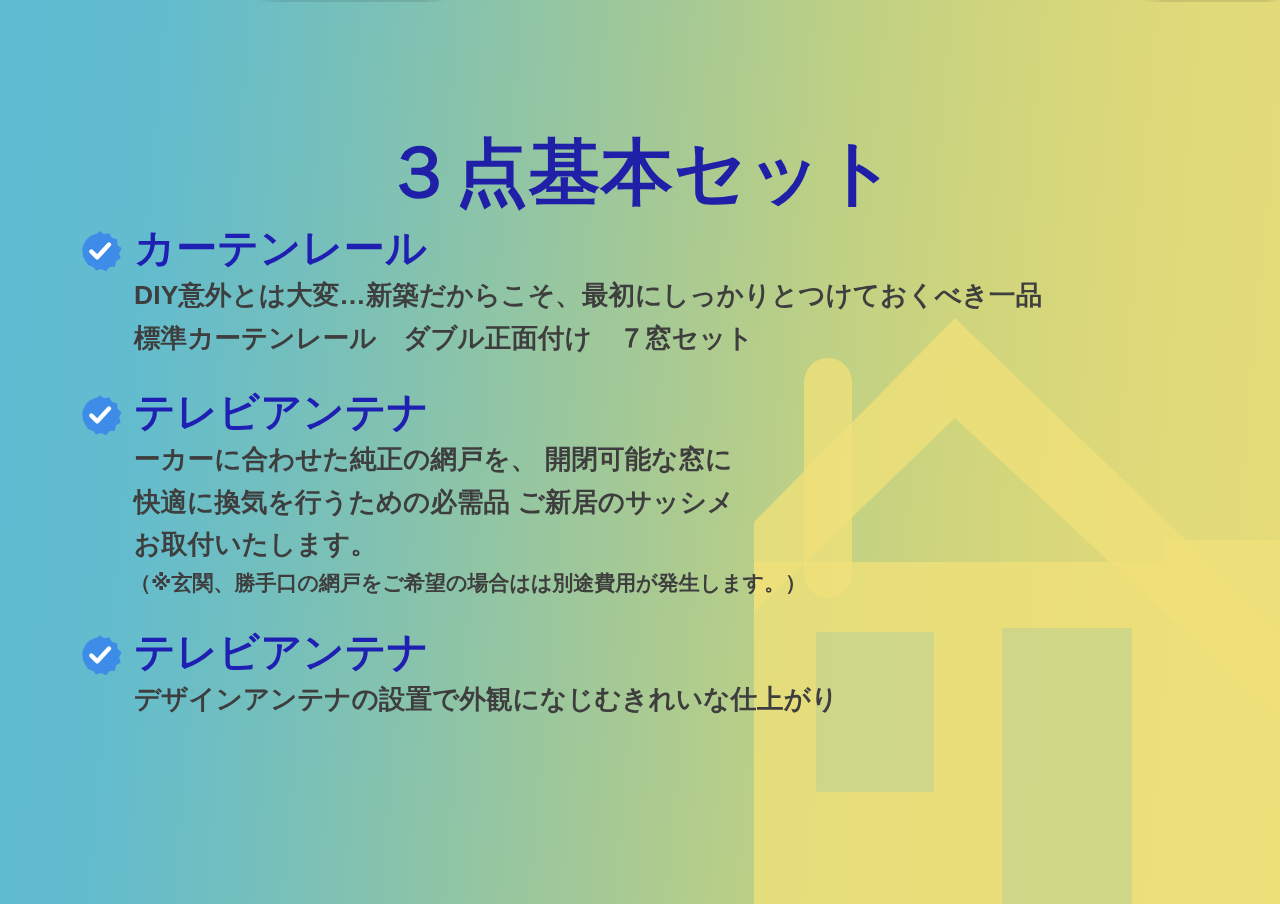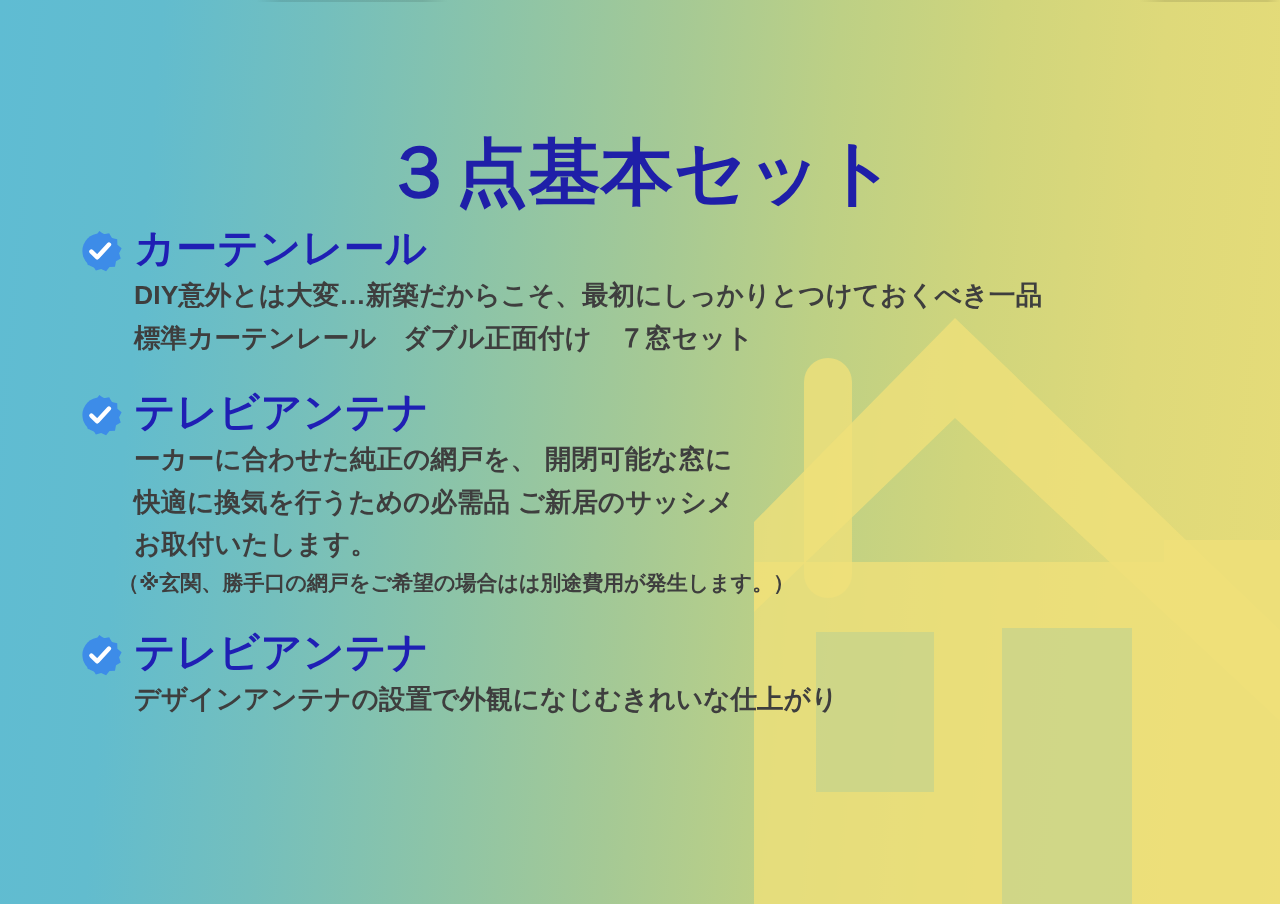--- a/index.html
+++ b/index.html
@@ -131,21 +131,21 @@
     color: #3e3e3e;
     font-size: 26.5px;
     line-height: 1.61;
     font-weight: bold;
     letter-spacing: 0.004em;
     white-space: nowrap;
   }
   .feature-body .line { display: block; }
 
   .feature-note {
-    margin-left: 40px;
+    margin-left: 52px;
     margin-top: 1px;
     color: #3e3e3e;
     font-size: 21px;
     line-height: 1.5;
     font-weight: bold;
     white-space: nowrap;
   }
 </style>
 </head>
 <body>

